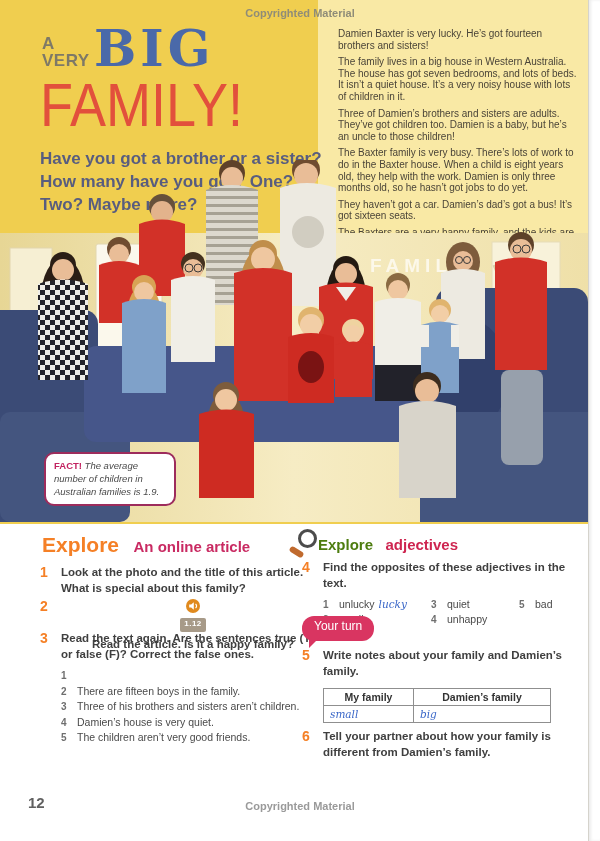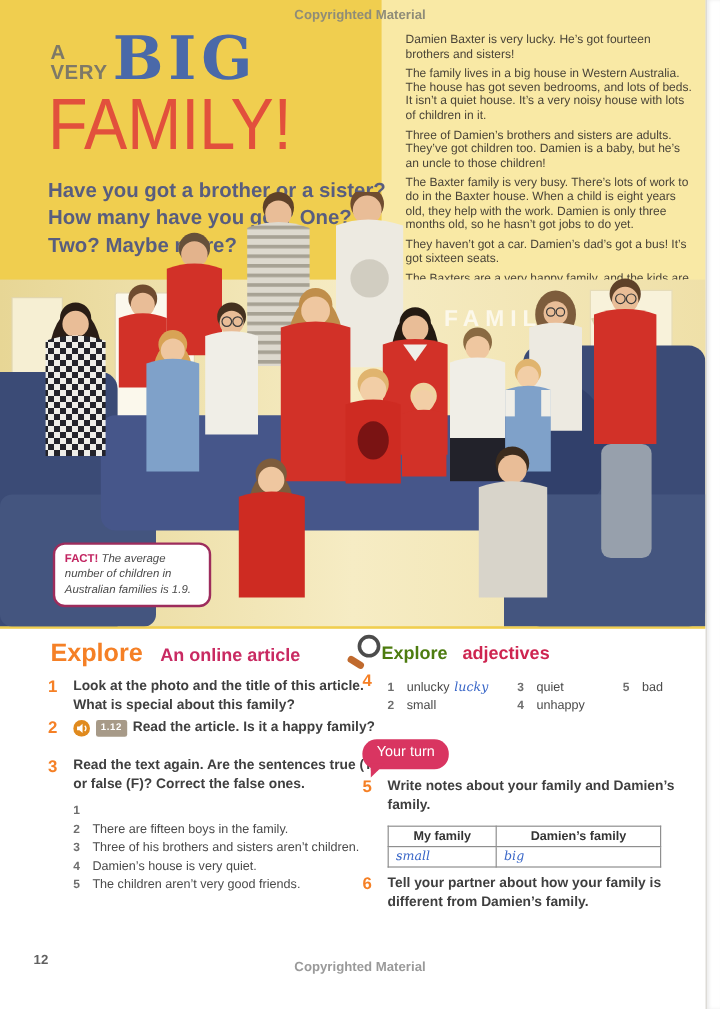--- a/index.html
+++ b/index.html
@@ -9,21 +9,21 @@
     background: #ffffff; font-family: "Liberation Sans", sans-serif;
   }
   
   .yellow-bg { position:absolute; left:0; top:0; width:588px; height:524px; background:#F0CE4F; }
   .article-panel { position:absolute; left:318px; top:0; width:270px; height:240px;
     background:#F9E9A5; border-bottom-left-radius:12px; }
   .watermark-top { position:absolute; top:7px; left:0; width:600px; text-align:center;
     font-size:11px; font-weight:bold; color:#8F8C78; }
   .watermark-bottom { position:absolute; top:800px; left:0; width:600px; text-align:center;
     font-size:11px; font-weight:bold; color:#9A9A9A; }
-  .page-num { position:absolute; left:28px; top:794px; font-size:11px; font-weight:bold; color:#606060; }
+  .page-num { position:absolute; left:28px; top:794px; font-size:15px; font-weight:bold; color:#606060; }
   .scan-edge { position:absolute; right:0; top:0; width:12px; height:841px; background:#fff;
     border-left:1px solid #D5D3CC; box-shadow: inset 2px 0 3px rgba(0,0,0,0.08); }
 
   
   .avery { position:absolute; left:42px; top:36px; font-size:17px; font-weight:bold;
     color:#7E7967; line-height:0.98; letter-spacing:0.5px; }
   .big { position:absolute; left:94px; top:24px; font-family:"DejaVu Serif", serif;
     font-weight:bold; font-size:50px; color:#4A69A9; letter-spacing:4px; line-height:1; }
   .family-title { position:absolute; left:40px; top:74px; font-size:54px; font-weight:400;
     color:#E2503C; letter-spacing:0px; line-height:1; transform:scaleY(1.12); transform-origin:left top; }
@@ -55,21 +55,21 @@
   .mag-lens { position:absolute; left:8px; top:1px; width:19px; height:19px; border:3px solid #4C4C4C;
     border-radius:50%; background:rgba(255,255,255,0.45); }
   .mag-handle { position:absolute; left:-1px; top:21px; width:15px; height:6px; background:#C06A2E;
     border-radius:3px; transform:rotate(32deg); }
 
   
   .ex { position:absolute; display:flex; gap:6px; }
   .exnum { font-size:14px; font-weight:800; color:#F58026; width:15px; flex:none; line-height:1.1; }
   .exbody { flex:1; }
   .exq { font-size:11.5px; font-weight:bold; color:#3F3F3F; line-height:1.35; }
-  .exq-line { display:flex; align-items:center; gap:5px; flex-wrap:wrap; }
+  .exq-line { display:flex; align-items:center; gap:5px; flex-wrap:wrap;flex-direction:column; }
   .subitems { margin-top:6px; font-weight:normal; }
   .subitem { display:flex; gap:8px; font-size:10.5px; font-weight:normal; color:#4A4A4A; line-height:1.45; }
   .subnum { color:#6E6E6E; font-weight:bold; font-size:10px; width:8px; flex:none; padding-top:1px; }
   .answer { color:#3A67C8; font-style:italic; font-family:"DejaVu Serif", serif; margin-left:4px; }
 
   .audio-icon { display:inline-flex; width:14px; height:14px; flex:none; }
   .track-chip { display:inline-block; background:#A79A88; color:#fff; font-size:8px; font-weight:bold;
     padding:1px 4px 2px; border-radius:2px; letter-spacing:0.5px; }
 
   .adj-grid { display:flex; margin-top:7px; font-weight:normal; }
@@ -326,20 +326,21 @@
       <div class="mag-lens"></div>
   </div>
   <div class="explore-head">
     <span class="explore-word">Explore</span>
     <span class="explore-topic">adjectives</span>
   </div>
 
   <section class="ex" style="left:302px; top:560px; width:266px;">
     <span class="exnum">4</span>
     <div class="exbody">
+      <div class="exq">Find the opposites of these adjectives in the text.</div>
       <div class="adj-grid">
         <div class="adj-col adj-col1">
           <div class="adj-item">
             <span class="subnum">1</span>
             <span><span>unlucky</span><span class="answer">lucky</span></span>
           </div>
           <div class="adj-item">
             <span class="subnum">2</span>
             <span>small</span>
           </div>

